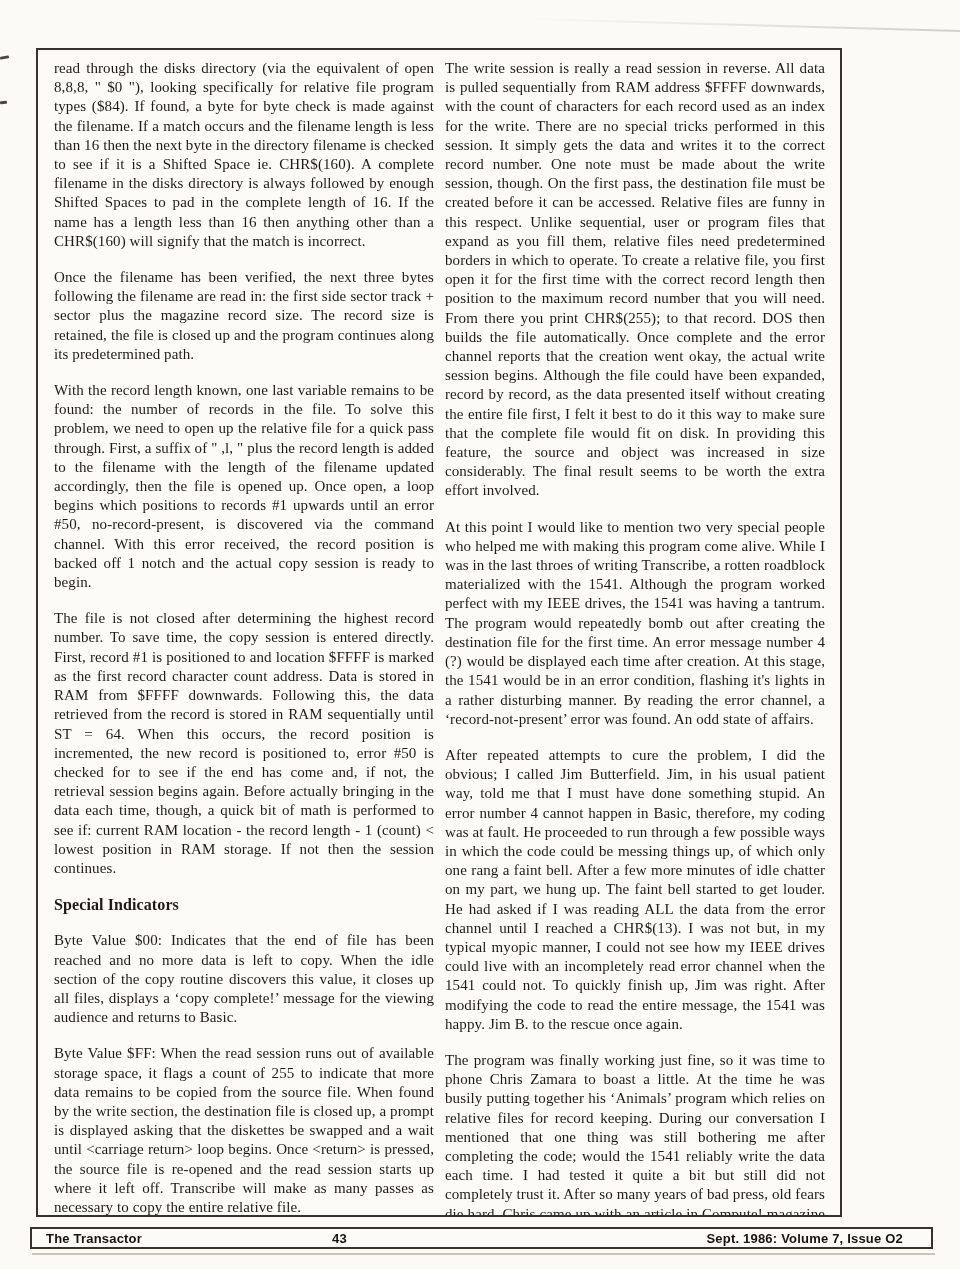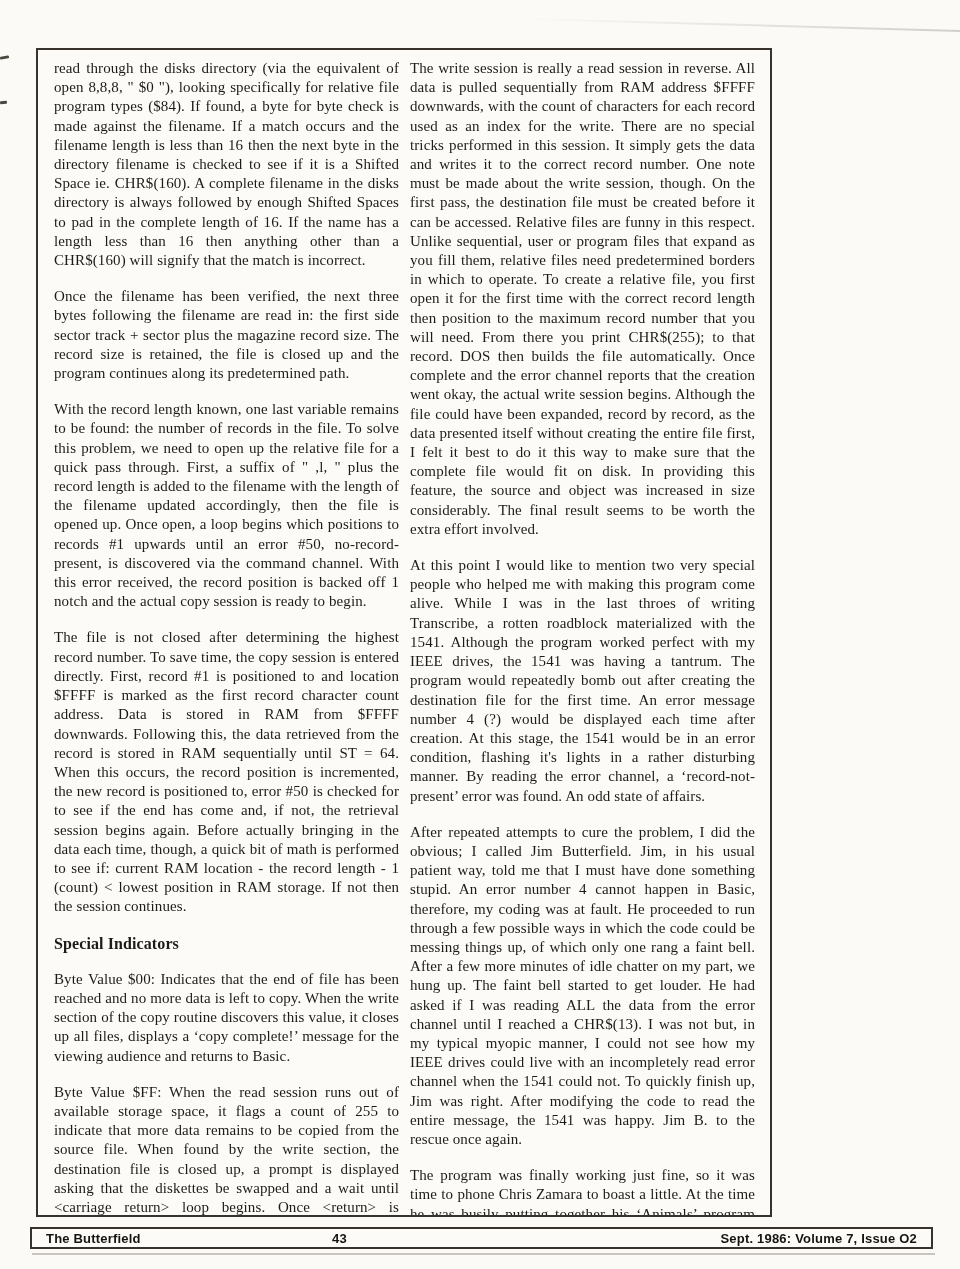--- a/index.html
+++ b/index.html
@@ -21,21 +21,21 @@
   .a2 { left: 0; top: 101px; width: 7px; height: 3px; transform: rotate(-6deg); }
   .crease {
     position: absolute; right: 0; top: 30px; width: 440px; height: 2px;
     background: linear-gradient(to left, rgba(60,55,45,0.22), rgba(60,55,45,0));
     transform: rotate(1.6deg); transform-origin: right center;
   }
 
   .content-box {
     position: absolute;
     left: 36px; top: 48px;
-    width: 736px; height: 1169px;
+    width: 806px; height: 1169px;
     box-sizing: border-box;
     border: 2px solid #37332c;
     background: #fcfbf8;
     display: flex;
     gap: 11px;
     padding: 9px 15px 0 16px;
     overflow: hidden;
   }
   .col {
     flex: 1 1 0;
@@ -63,21 +63,21 @@
     display: flex;
     align-items: center;
     font-family: "Liberation Sans", sans-serif;
     font-weight: 700;
     font-size: 13px;
     letter-spacing: 0.2px;
     color: #17140f;
   }
   .f-left  { width: 300px; padding-left: 14px; box-sizing: border-box; }
   .f-center{ flex: 1; text-align: left; }
-  .f-right { width: 300px; padding-right: 14px; box-sizing: border-box; text-align: right; }
+  .f-right { width: 300px; padding-right: 28px; box-sizing: border-box; text-align: right; }
 
   .footer-shadow {
     position: absolute;
     left: 32px; top: 1253px;
     width: 903px; height: 2px;
     background: #c9c5bc;
   }
 </style>
 </head>
 <body>
@@ -89,35 +89,35 @@
   <div class="crease"></div>
 
   <div class="content-box">
 
     <div class="col">
       <p>read through the disks directory (via the equivalent of open 8,8,8, " $0 "), looking specifically for relative file program types ($84). If found, a byte for byte check is made against the filename. If a match occurs and the filename length is less than 16 then the next byte in the directory filename is checked to see if it is a Shifted Space ie. CHR$(160). A complete filename in the disks directory is always followed by enough Shifted Spaces to pad in the complete length of 16. If the name has a length less than 16 then anything other than a CHR$(160) will signify that the match is incorrect.</p>
       <p>Once the filename has been verified, the next three bytes following the filename are read in: the first side sector track + sector plus the magazine record size. The record size is retained, the file is closed up and the program continues along its predetermined path.</p>
       <p>With the record length known, one last variable remains to be found: the number of records in the file. To solve this problem, we need to open up the relative file for a quick pass through. First, a suffix of " ,l, " plus the record length is added to the filename with the length of the filename updated accordingly, then the file is opened up. Once open, a loop begins which positions to records #1 upwards until an error #50, no-record-present, is discovered via the command channel. With this error received, the record position is backed off 1 notch and the actual copy session is ready to begin.</p>
       <p>The file is not closed after determining the highest record number. To save time, the copy session is entered directly. First, record #1 is positioned to and location $FFFF is marked as the first record character count address. Data is stored in RAM from $FFFF downwards. Following this, the data retrieved from the record is stored in RAM sequentially until ST = 64. When this occurs, the record position is incremented, the new record is positioned to, error #50 is checked for to see if the end has come and, if not, the retrieval session begins again. Before actually bringing in the data each time, though, a quick bit of math is performed to see if: current RAM location - the record length - 1 (count) &lt; lowest position in RAM storage. If not then the session continues.</p>
       <h3 class="heading">Special Indicators</h3>
-      <p>Byte Value $00: Indicates that the end of file has been reached and no more data is left to copy. When the write section of the copy routine discovers this value, it closes up all files, displays a ‘copy complete!’ message for the viewing audience and returns to Basic.</p>
+      <p>Byte Value $00: Indicates that the end of file has been reached and no more data is left to copy. When the idle section of the copy routine discovers this value, it closes up all files, displays a ‘copy complete!’ message for the viewing audience and returns to Basic.</p>
       <p>Byte Value $FF: When the read session runs out of available storage space, it flags a count of 255 to indicate that more data remains to be copied from the source file. When found by the write section, the destination file is closed up, a prompt is displayed asking that the diskettes be swapped and a wait until &lt;carriage return&gt; loop begins. Once &lt;return&gt; is pressed, the source file is re-opened and the read session starts up where it left off. Transcribe will make as many passes as necessary to copy the entire relative file.</p>
       <h3 class="heading">The Write Session</h3>
     </div>
 
     <div class="col">
       <p>The write session is really a read session in reverse. All data is pulled sequentially from RAM address $FFFF downwards, with the count of characters for each record used as an index for the write. There are no special tricks performed in this session. It simply gets the data and writes it to the correct record number. One note must be made about the write session, though. On the first pass, the destination file must be created before it can be accessed. Relative files are funny in this respect. Unlike sequential, user or program files that expand as you fill them, relative files need predetermined borders in which to operate. To create a relative file, you first open it for the first time with the correct record length then position to the maximum record number that you will need. From there you print CHR$(255); to that record. DOS then builds the file automatically. Once complete and the error channel reports that the creation went okay, the actual write session begins. Although the file could have been expanded, record by record, as the data presented itself without creating the entire file first, I felt it best to do it this way to make sure that the complete file would fit on disk. In providing this feature, the source and object was increased in size considerably. The final result seems to be worth the extra effort involved.</p>
       <p>At this point I would like to mention two very special people who helped me with making this program come alive. While I was in the last throes of writing Transcribe, a rotten roadblock materialized with the 1541. Although the program worked perfect with my IEEE drives, the 1541 was having a tantrum. The program would repeatedly bomb out after creating the destination file for the first time. An error message number 4 (?) would be displayed each time after creation. At this stage, the 1541 would be in an error condition, flashing it's lights in a rather disturbing manner. By reading the error channel, a ‘record-not-present’ error was found. An odd state of affairs.</p>
       <p>After repeated attempts to cure the problem, I did the obvious; I called Jim Butterfield. Jim, in his usual patient way, told me that I must have done something stupid. An error number 4 cannot happen in Basic, therefore, my coding was at fault. He proceeded to run through a few possible ways in which the code could be messing things up, of which only one rang a faint bell. After a few more minutes of idle chatter on my part, we hung up. The faint bell started to get louder. He had asked if I was reading ALL the data from the error channel until I reached a CHR$(13). I was not but, in my typical myopic manner, I could not see how my IEEE drives could live with an incompletely read error channel when the 1541 could not. To quickly finish up, Jim was right. After modifying the code to read the entire message, the 1541 was happy. Jim B. to the rescue once again.</p>
       <p>The program was finally working just fine, so it was time to phone Chris Zamara to boast a little. At the time he was busily putting together his ‘Animals’ program which relies on relative files for record keeping. During our conversation I mentioned that one thing was still bothering me after completing the code; would the 1541 reliably write the data each time. I had tested it quite a bit but still did not completely trust it. After so many years of bad press, old fears die hard. Chris came up with an article in Compute! magazine from back in July 1985 that stated that you should always position to a record, write your data, then position once again to the same record to prevent ‘spill-over’. It sounded odd but it seemed to work for Chris. I had been positioning twice to each record before a read or write, just to be on the safe side. It was now</p>
     </div>
 
   </div>
 
   <div class="footer-bar">
-    <span class="f-left">The Butterfield</span>
+    <span class="f-left">The Transactor</span>
     <span class="f-center">43</span>
     <span class="f-right">Sept. 1986: Volume 7, Issue O2</span>
   </div>
 
   <div class="footer-shadow"></div>
 
 </div>
 
 </body></html>

